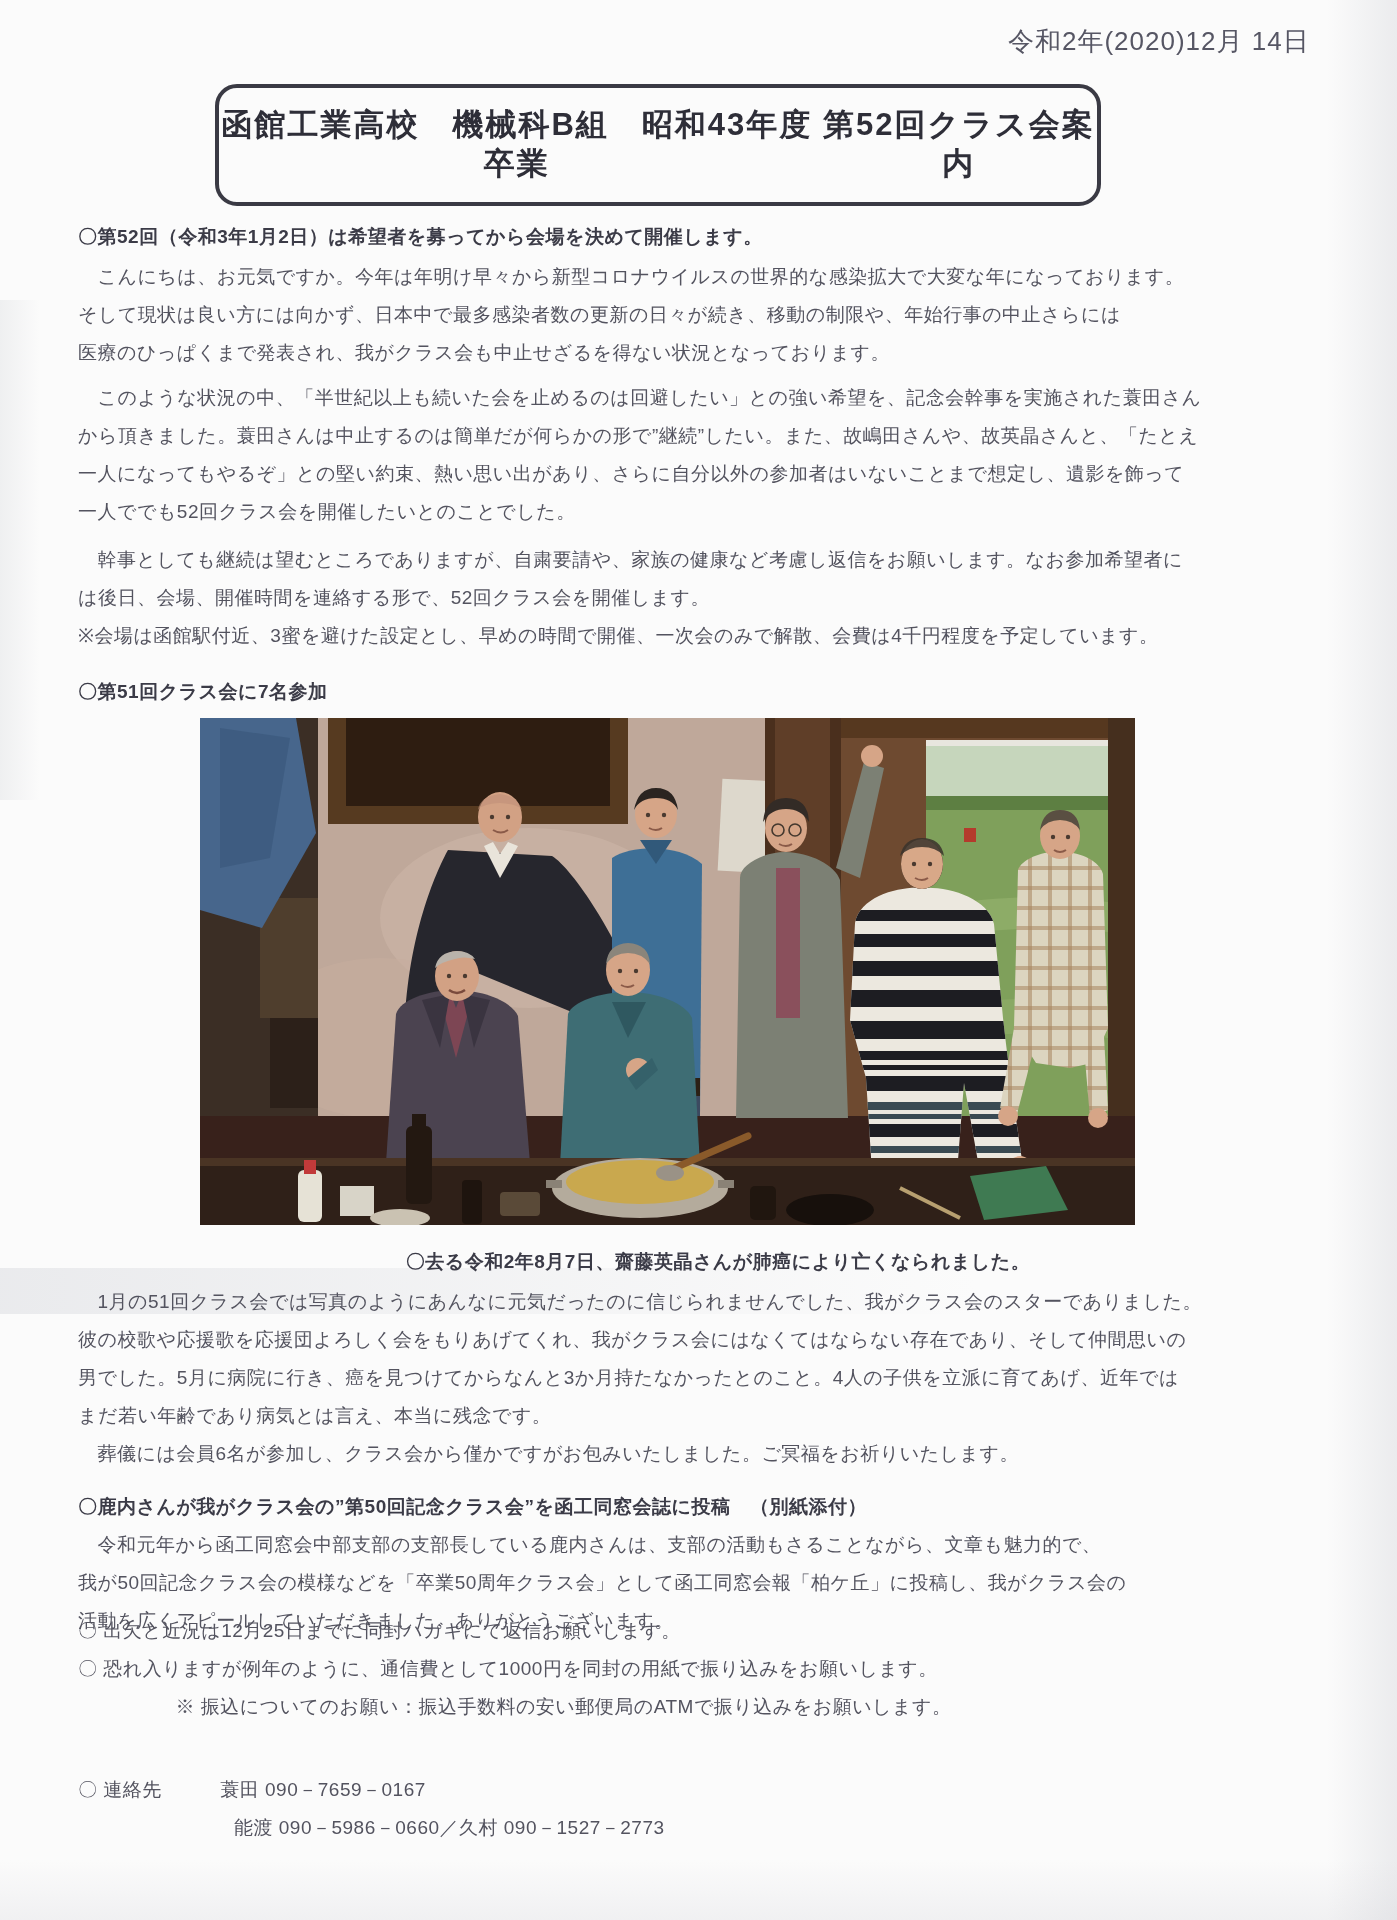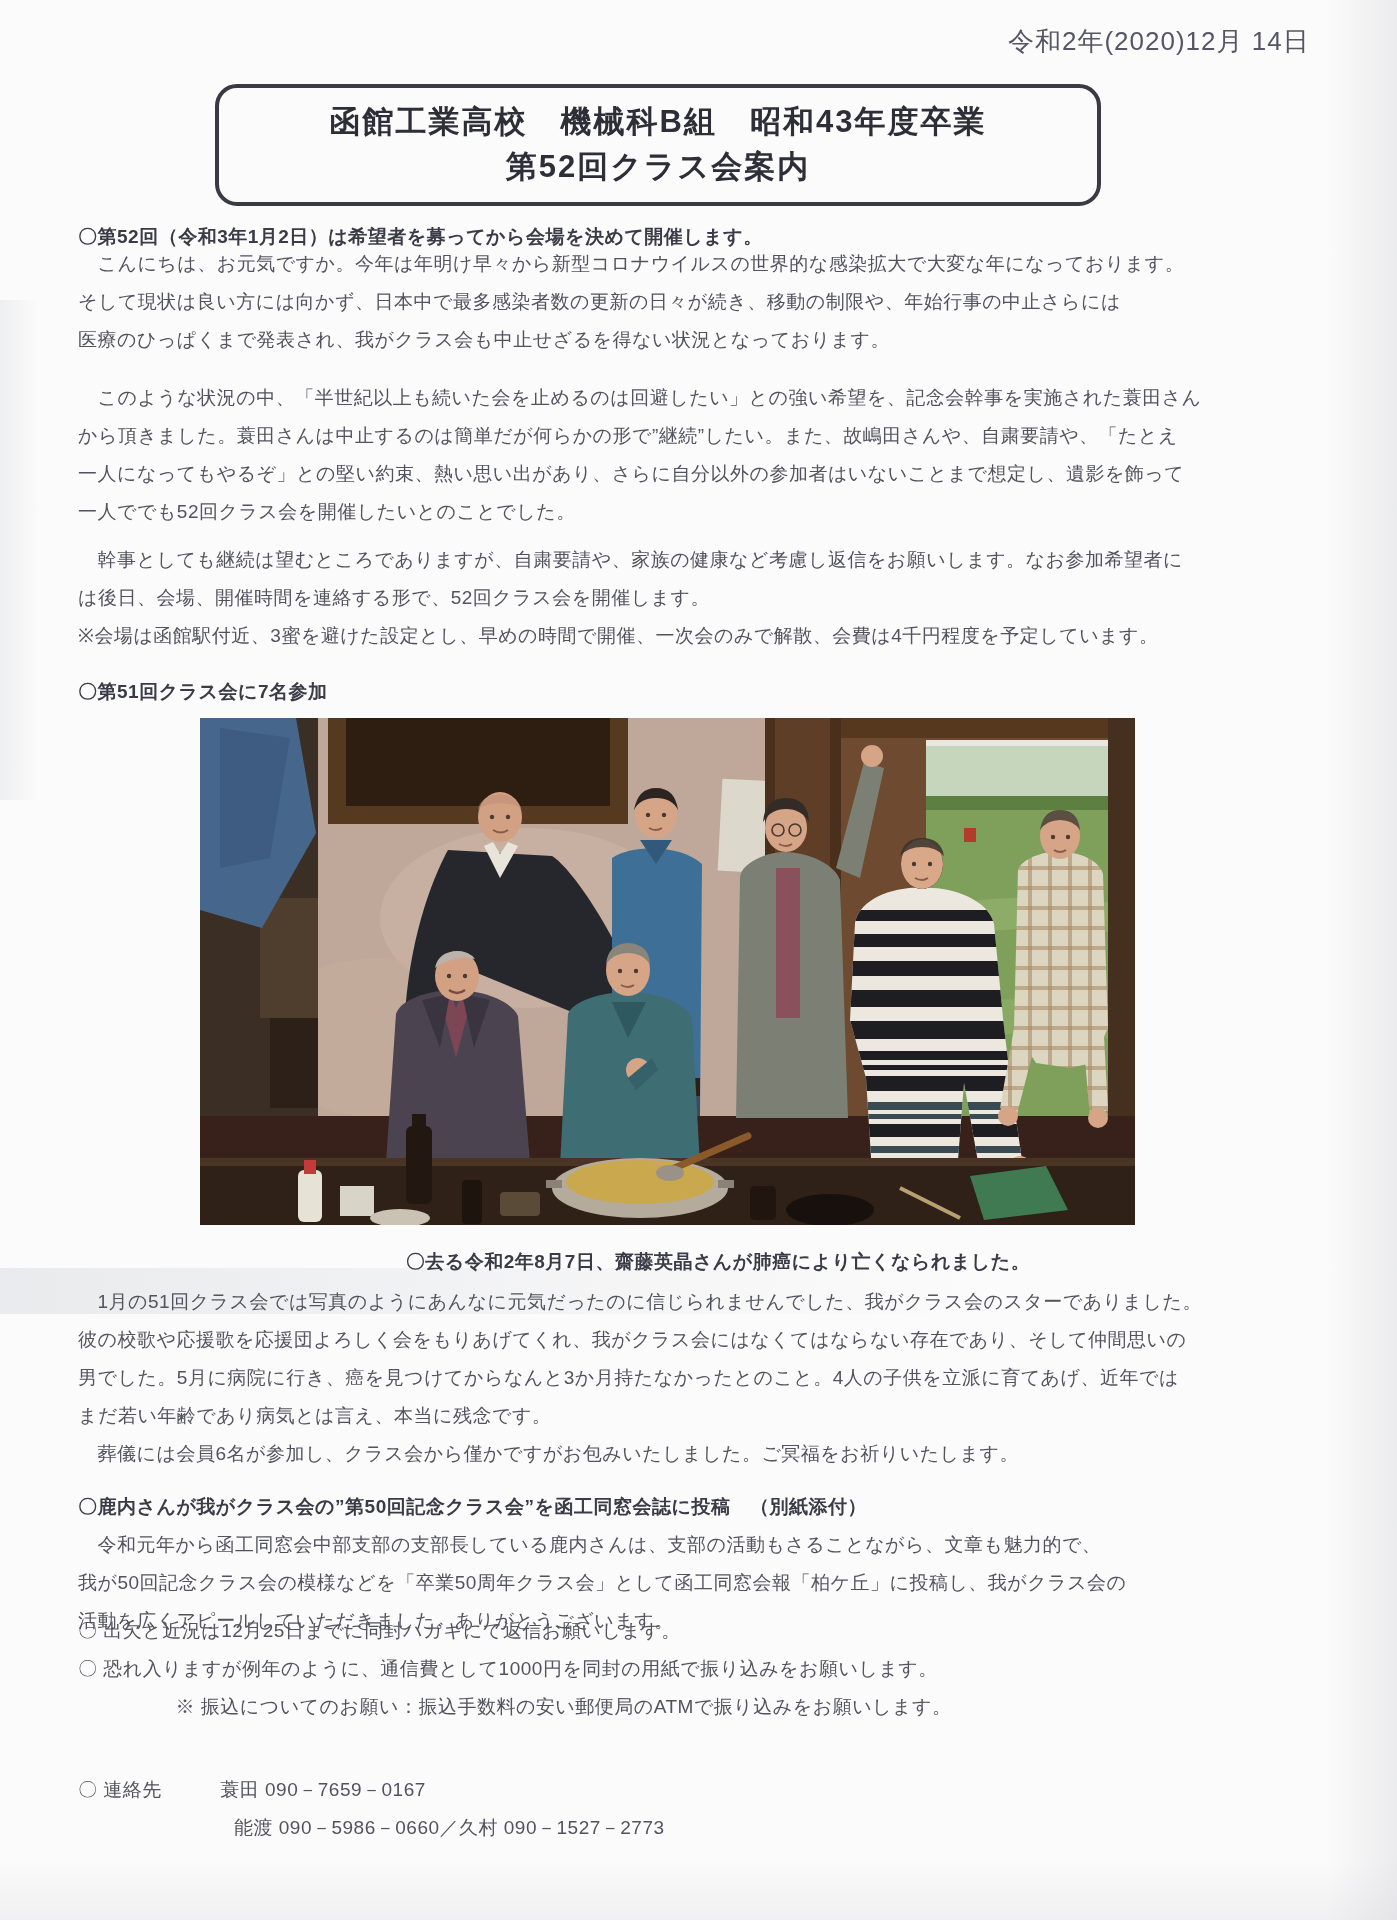--- a/index.html
+++ b/index.html
@@ -33,21 +33,21 @@
   .shade-bottom{bottom:0;left:0;width:100%;height:60px;
     background:linear-gradient(0deg, rgba(208,208,214,.25), rgba(208,208,214,0));}
 
   .doc-date{
     position:absolute;top:24px;left:1008px;
     font-size:26px;letter-spacing:1px;color:#565664;
   }
   .title-box{
     position:absolute;left:215px;top:84px;width:878px;height:114px;
     border:4px solid #3a3a44;border-radius:22px;
-    display:flex;flex-direction:column;align-items:center;justify-content:center;
+    display:flex;flex-direction:row;align-items:center;justify-content:center;
     gap:6px;background:transparent;
   }
   .title-line{
     font-size:31px;font-weight:bold;color:var(--title-ink);
     letter-spacing:2px;line-height:1.25;text-align:center;
   }
   .tblock{
     position:absolute;left:78px;width:1280px;
     font-size:19px;line-height:38px;letter-spacing:0.5px;
     white-space:pre-line;color:var(--ink);
@@ -73,25 +73,25 @@
   <div class="shade shade-bottom"></div>
 
   <div class="doc-date">令和2年(2020)12月 14日</div>
 
   <div class="title-box">
     <div class="title-line">函館工業高校　機械科B組　昭和43年度卒業</div>
     <div class="title-line">第52回クラス会案内</div>
   </div>
 
   <div class="tblock theading" style="top:218px;">〇第52回（令和3年1月2日）は希望者を募ってから会場を決めて開催します。</div>
-  <div class="tblock" style="top:246px;font-family:Liberation Mono, monospace;">　こんにちは、お元気ですか。今年は年明け早々から新型コロナウイルスの世界的な感染拡大で大変な年になっております。
+  <div class="tblock" style="top:258px;">　こんにちは、お元気ですか。今年は年明け早々から新型コロナウイルスの世界的な感染拡大で大変な年になっております。
 そして現状は良い方には向かず、日本中で最多感染者数の更新の日々が続き、移動の制限や、年始行事の中止さらには
 医療のひっぱくまで発表され、我がクラス会も中止せざるを得ない状況となっております。</div>
   <div class="tblock" style="top:379px;">　このような状況の中、「半世紀以上も続いた会を止めるのは回避したい」との強い希望を、記念会幹事を実施された蓑田さん
-から頂きました。蓑田さんは中止するのは簡単だが何らかの形で”継続”したい。また、故嶋田さんや、自粛要請や、「たとえ
+から頂きました。蓑田さんは中止するのは簡単だが何らかの形で”継続”したい。また、故嶋田さんや、故英晶さんと、「たとえ
 一人になってもやるぞ」との堅い約束、熱い思い出があり、さらに自分以外の参加者はいないことまで想定し、遺影を飾って
 一人ででも52回クラス会を開催したいとのことでした。</div>
   <div class="tblock" style="top:541px;">　幹事としても継続は望むところでありますが、自粛要請や、家族の健康など考慮し返信をお願いします。なお参加希望者に
 は後日、会場、開催時間を連絡する形で、52回クラス会を開催します。
 ※会場は函館駅付近、3蜜を避けた設定とし、早めの時間で開催、一次会のみで解散、会費は4千円程度を予定しています。</div>
 
   <div class="tblock theading" style="top:673px;">〇第51回クラス会に7名参加</div>
 
   <div class="photo-wrap">
     <svg viewBox="0 0 935 507" preserveAspectRatio="none">

